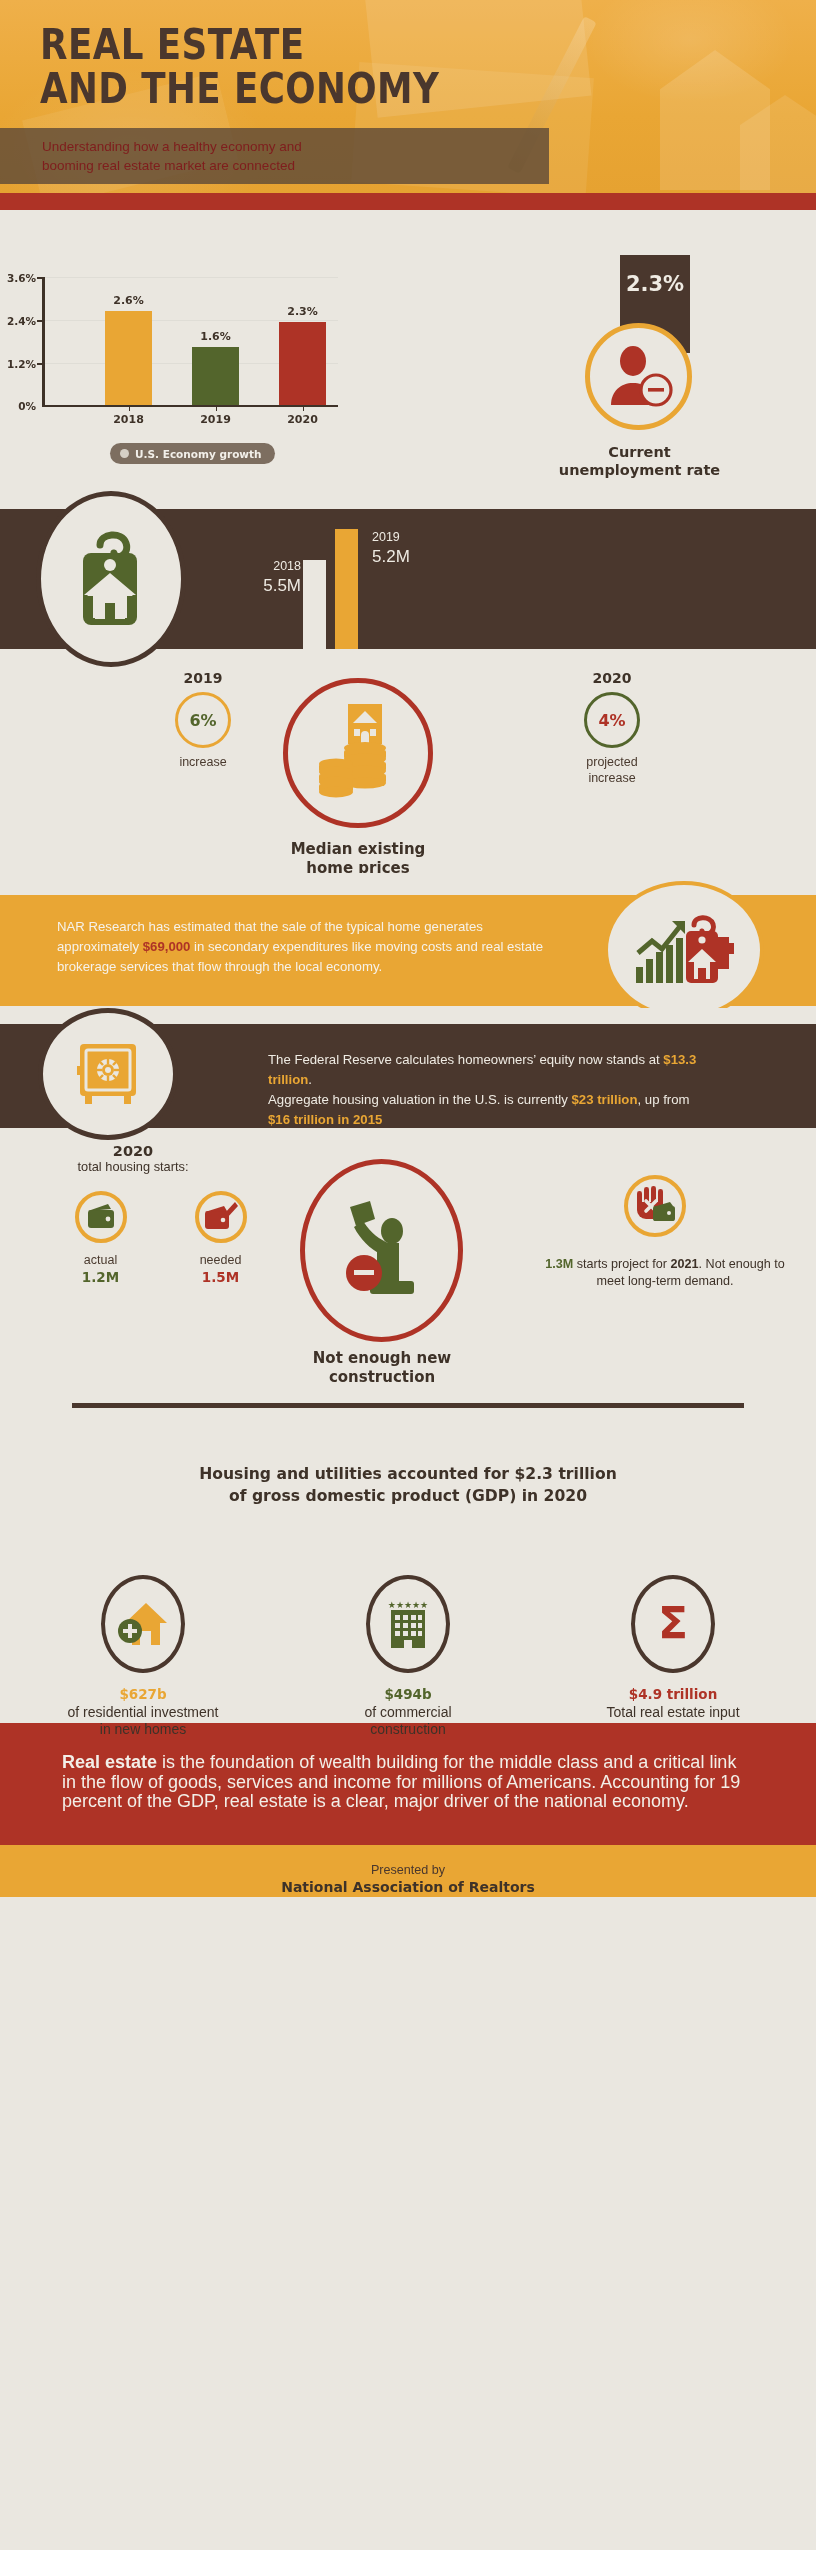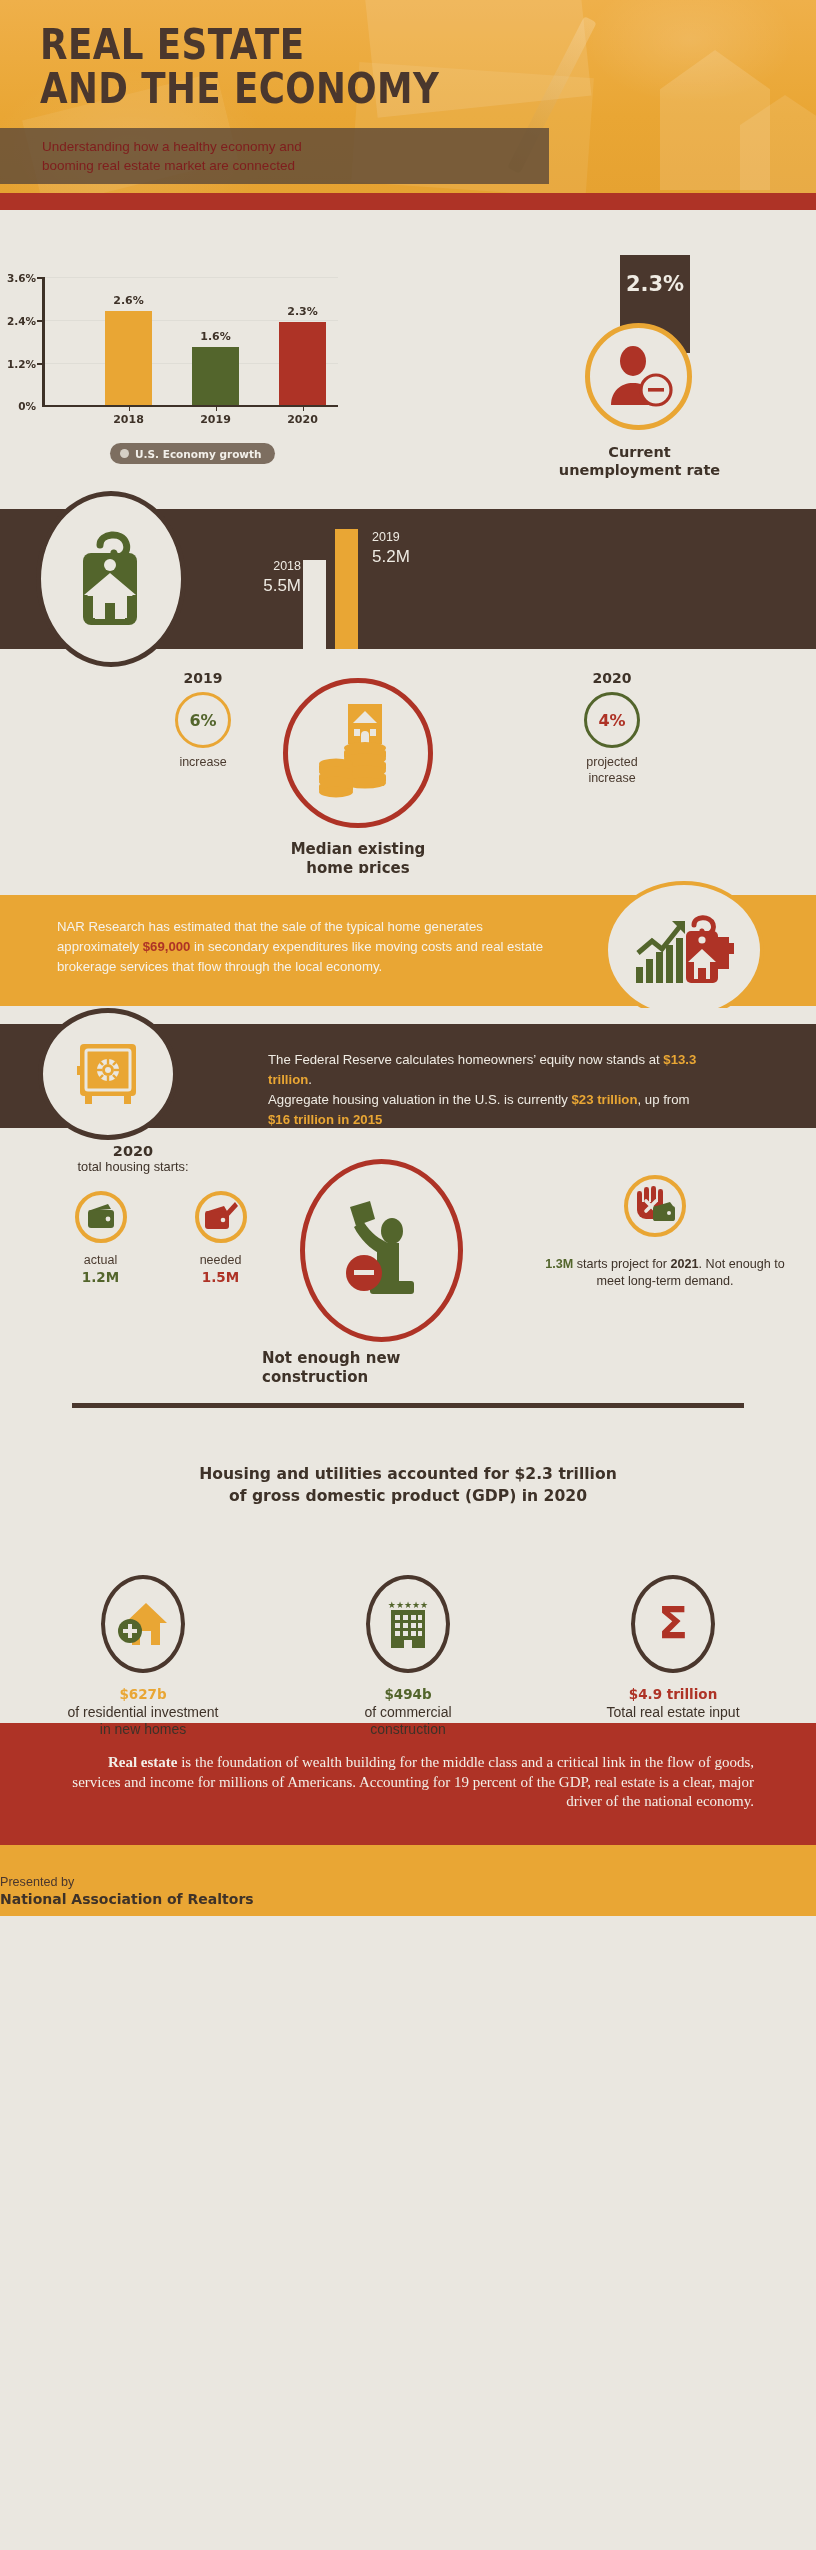--- a/index.html
+++ b/index.html
@@ -241,21 +241,21 @@
     margin: 0 auto; display: flex; align-items: center; justify-content: center;
   }
   .mini .lab { margin-top: 9px; font-size: 12.5px; color: #4A3A2E; line-height: 17px;}
   .mini .num { font-size: 13.5px; font-weight: 700; font-family:"DejaVu Sans", sans-serif; }
   .nec-oval {
     position: absolute; left: 300px; top: 16px; width: 163px; height: 183px;
     border-radius: 50%; border: 5px solid #AE3326; background: #EAE7E0;
     display: flex; align-items: center; justify-content: center;
   }
   .nec-cap {
-    position: absolute; left: 262px; top: 206px; width: 240px; 
+    position: absolute; left: 262px; top: 206px; width: 240px; text-align: center;
     font-size: 15px; font-weight: 700; color: #3E3228; line-height: 19px;
     white-space: pre-line; font-family:"DejaVu Sans", sans-serif;
   }
   .proj-ring {
     position: absolute; left: 624px; top: 32px;
     width: 62px; height: 62px; border-radius: 50%; border: 4px solid #E9A634;
     display: flex; align-items: center; justify-content: center;
   }
   .proj-text {
     position: absolute; left: 540px; top: 113px; width: 250px; text-align: center;
@@ -278,25 +278,25 @@
   .gdp-item .circ {
     width: 84px; height: 98px; border-radius: 50%; border: 4px solid #4A372D;
     margin: 0 auto; display: flex; align-items: center; justify-content: center;
   }
   .gdp-item .amt { margin-top: 13px; font-size: 13.5px; font-weight: 700; font-family:"DejaVu Sans", sans-serif;}
   .gdp-item .desc { margin-top: 2px; font-size: 14px; color: #3E3228; line-height: 17px; white-space: pre-line;}
 
   
   .foot-red { width: 816px; height: 122px; background: #AE3326; }
   .foot-red p {
-    padding: 30px 62px 0; text-align: right; color: #F3EFE8;
-    font-size: 15px; line-height: 19.5px; font-family: Liberation Serif, serif;
+    padding: 30px 62px 0; text-align: left; color: #F3EFE8;
+    font-size: 18px; line-height: 19.5px;
   }
   .foot-red b { font-weight: 700; }
-  .foot-org { width: 816px; height: 71px; background: #E9A634; text-align: left; padding-top: 30px;}
+  .foot-org { width: 816px; height: 52px; background: #E9A634; text-align: center; padding-top: 18px;}
   .foot-org .by { font-size: 12.6px; color: #4A372D; }
   .foot-org .org { font-size: 14px; font-weight: 700; color: #3E3228; margin-top: 2px; font-family:"DejaVu Sans", sans-serif;}
 </style>
 </head>
 <body>
 
 <div id="page">
 
   <div class="header">
     <div class="hdr-bg"></div>

